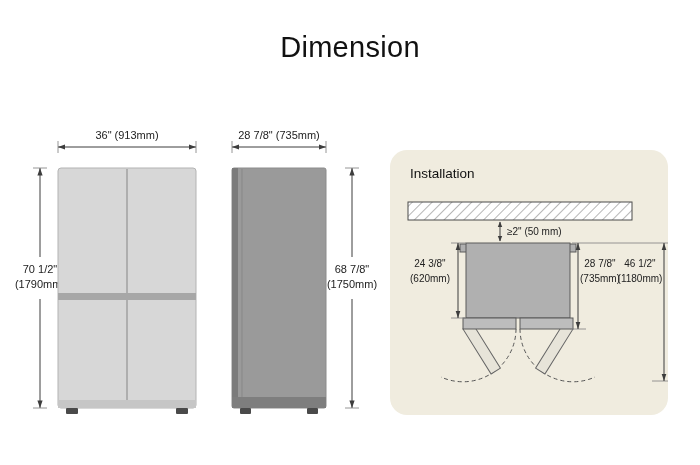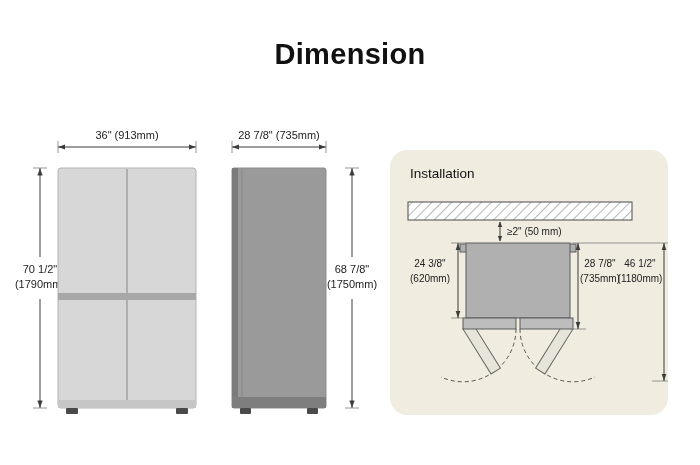--- a/index.html
+++ b/index.html
@@ -1,20 +1,20 @@
 <!DOCTYPE html>
 <html style="--panel-bg: #f0ecdf; --fridge-front: #d7d7d7; --fridge-side: #9a9a9a; --line: #3d3d3d;"><head>
 <meta charset="utf-8">
 <style>
   * { margin:0; padding:0; box-sizing:border-box; }
   html,body { width:700px; height:465px; background:#ffffff; overflow:hidden;
               font-family:"Liberation Sans", sans-serif; }
   .page { position:relative; width:700px; height:465px; background:#fff; }
-  .title { position:absolute; top:38px; left:0; width:100%; text-align:center;
-           font-size:29px; font-weight:700; color:#111; letter-spacing:.3px; }
+  .title { position:absolute; top:31px; left:0; width:100%; text-align:center;
+           font-size:29px; font-weight:400; color:#111; letter-spacing:.3px; }
   svg.diagram { position:absolute; top:0; left:0; }
   svg text { font-family:"Liberation Sans", sans-serif; fill:#222; }
   text.dimtxt { font-size:11px; }
   text.instxt { font-size:10px; }
   text.panel-heading { font-size:13.5px; fill:#111; }
   .dimline { stroke:var(--line,#3d3d3d); stroke-width:1; fill:none; }
   .tick    { stroke:#8a8a8a; stroke-width:.9; fill:none; }
   .arr     { fill:var(--line,#3d3d3d); }
   .dash    { stroke:#555; stroke-width:1; fill:none; stroke-dasharray:4 3; }
   .panel   { fill:var(--panel-bg,#f0ecdf); }

